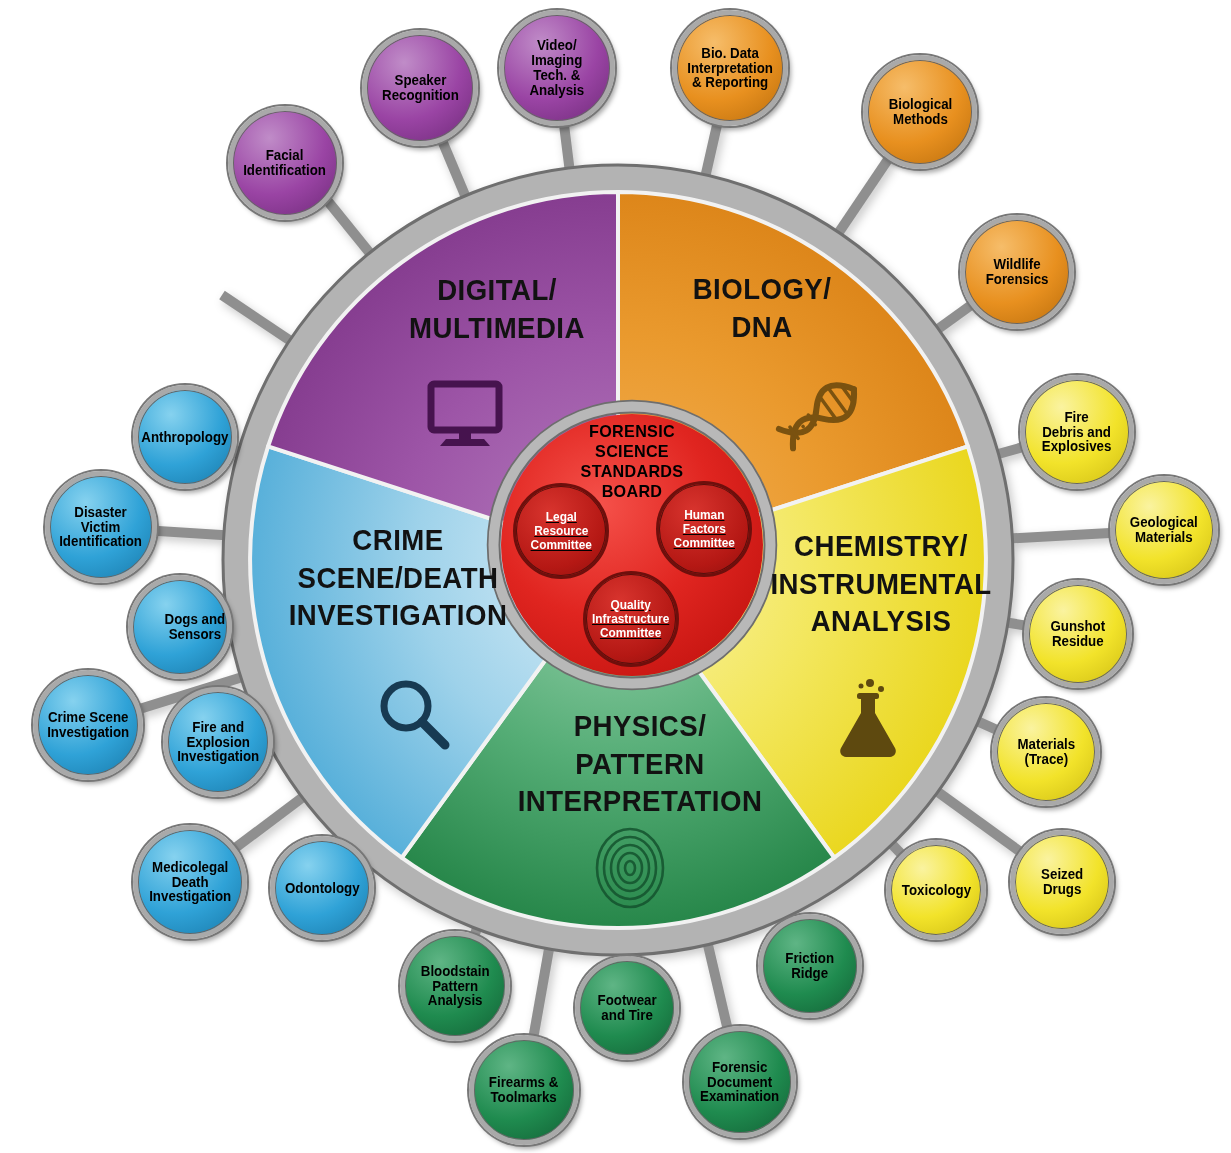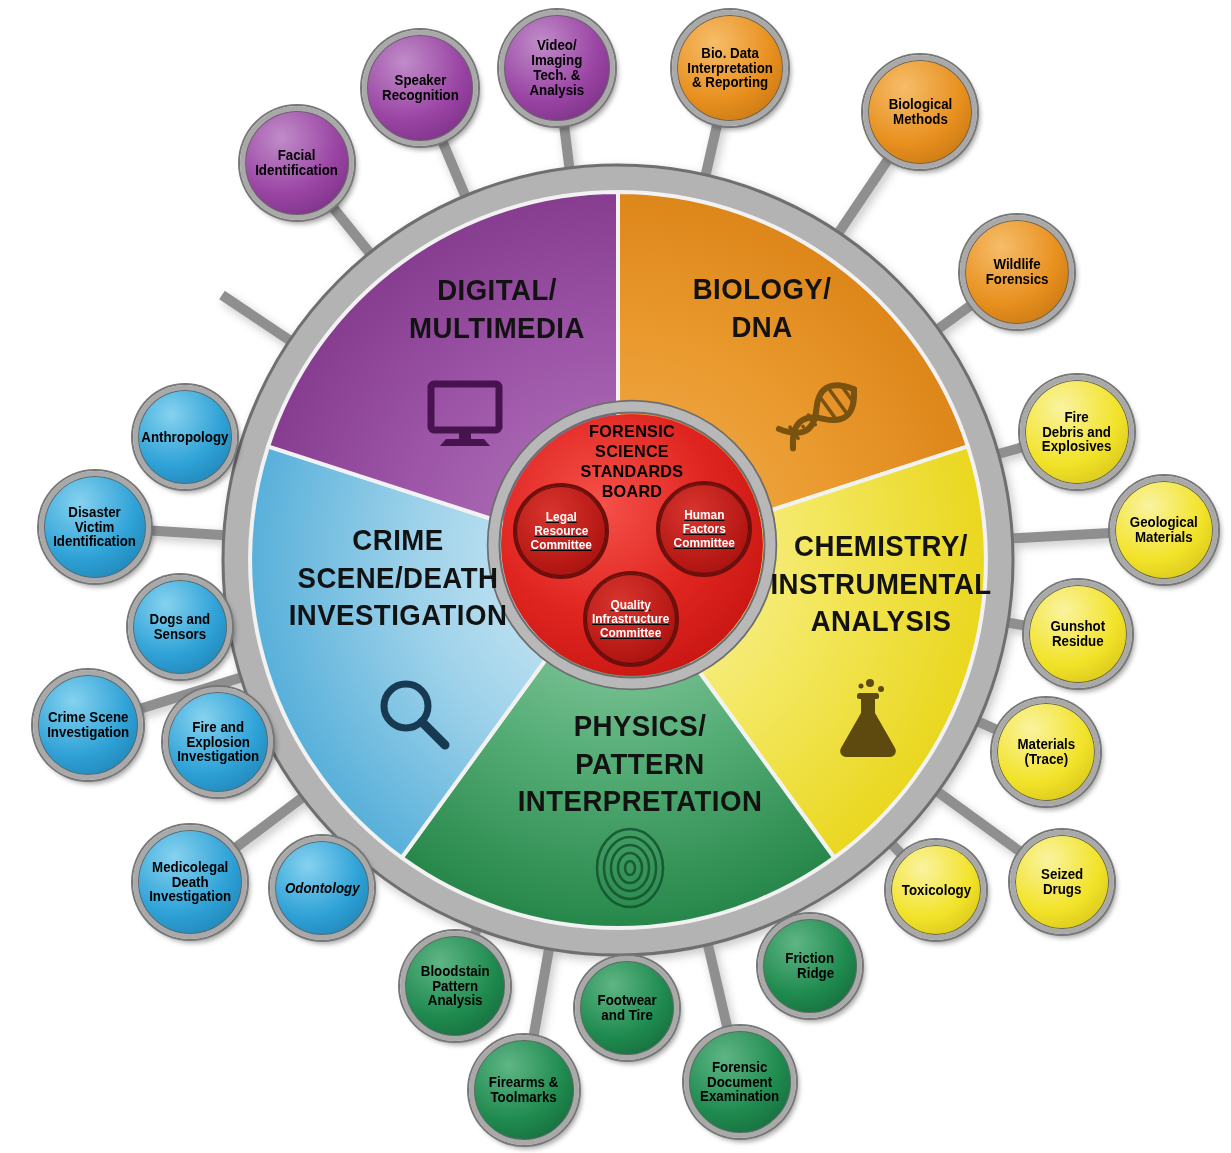--- a/index.html
+++ b/index.html
@@ -198,21 +198,21 @@
     <span class="committee-label">Human
 Factors
 Committee</span>
   </div>
   <div class="committee" style="left:583px;top:571px;width:96px;height:96px;">
     <span class="committee-label">Quality
 Infrastructure
 Committee</span>
   </div>
 
-  <div class="sat sat-purple" style="left:240px;top:106px;width:114px;height:114px;">
+  <div class="sat sat-purple" style="left:228px;top:106px;width:114px;height:114px;">
     <span class="sat-label">Facial
 Identification</span>
     </div>
   <div class="sat sat-purple" style="left:362px;top:30px;width:116px;height:116px;">
     <span class="sat-label">Speaker
 Recognition</span>
     </div>
   <div class="sat sat-purple" style="left:499px;top:10px;width:116px;height:116px;">
     <span class="sat-label">Video/
 Imaging
@@ -252,21 +252,21 @@
 (Trace)</span>
     </div>
   <div class="sat sat-yellow" style="left:1010px;top:830px;width:104px;height:104px;">
     <span class="sat-label">Seized
 Drugs</span>
     </div>
   <div class="sat sat-yellow" style="left:886px;top:840px;width:100px;height:100px;">
     <span class="sat-label">Toxicology</span>
     </div>
 
-  <div class="sat sat-green" style="left:758px;top:914px;width:104px;height:104px;text-align:right;">
+  <div class="sat sat-green" style="left:758px;top:914px;width:104px;height:104px;">
     <span class="sat-label">Friction
 Ridge</span>
     </div>
   <div class="sat sat-green" style="left:684px;top:1026px;width:112px;height:112px;">
     <span class="sat-label">Forensic
 Document
 Examination</span>
     </div>
   <div class="sat sat-green" style="left:469px;top:1035px;width:110px;height:110px;">
     <span class="sat-label">Firearms &amp;
@@ -275,42 +275,42 @@
   <div class="sat sat-green" style="left:575px;top:956px;width:104px;height:104px;">
     <span class="sat-label">Footwear
 and Tire</span>
     </div>
   <div class="sat sat-green" style="left:400px;top:931px;width:110px;height:110px;">
     <span class="sat-label">Bloodstain
 Pattern
 Analysis</span>
     </div>
 
-  <div class="sat sat-blue" style="left:270px;top:836px;width:104px;height:104px;font-style:italic;">
+  <div class="sat sat-blue" style="left:270px;top:836px;width:104px;height:104px;">
     <span class="sat-label">Odontology</span>
     </div>
   <div class="sat sat-blue" style="left:133px;top:825px;width:114px;height:114px;">
     <span class="sat-label">Medicolegal
 Death
 Investigation</span>
     </div>
   <div class="sat sat-blue" style="left:163px;top:687px;width:110px;height:110px;">
     <span class="sat-label">Fire and
 Explosion
 Investigation</span>
     </div>
   <div class="sat sat-blue" style="left:33px;top:670px;width:110px;height:110px;">
     <span class="sat-label">Crime Scene
 Investigation</span>
     </div>
-  <div class="sat sat-blue" style="left:128px;top:575px;width:104px;height:104px;">
+  <div class="sat sat-blue" style="left:128px;top:575px;width:104px;height:104px;justify-content:flex-end;">
     <span class="sat-label">Dogs and
 Sensors</span>
     </div>
-  <div class="sat sat-blue" style="left:39px;top:471px;width:112px;height:112px;">
+  <div class="sat sat-blue" style="left:45px;top:471px;width:112px;height:112px;">
     <span class="sat-label">Disaster
 Victim
 Identification</span>
     </div>
   <div class="sat sat-blue" style="left:133px;top:385px;width:104px;height:104px;">
     <span class="sat-label">Anthropology</span>
     </div>
 
 </div>
 

